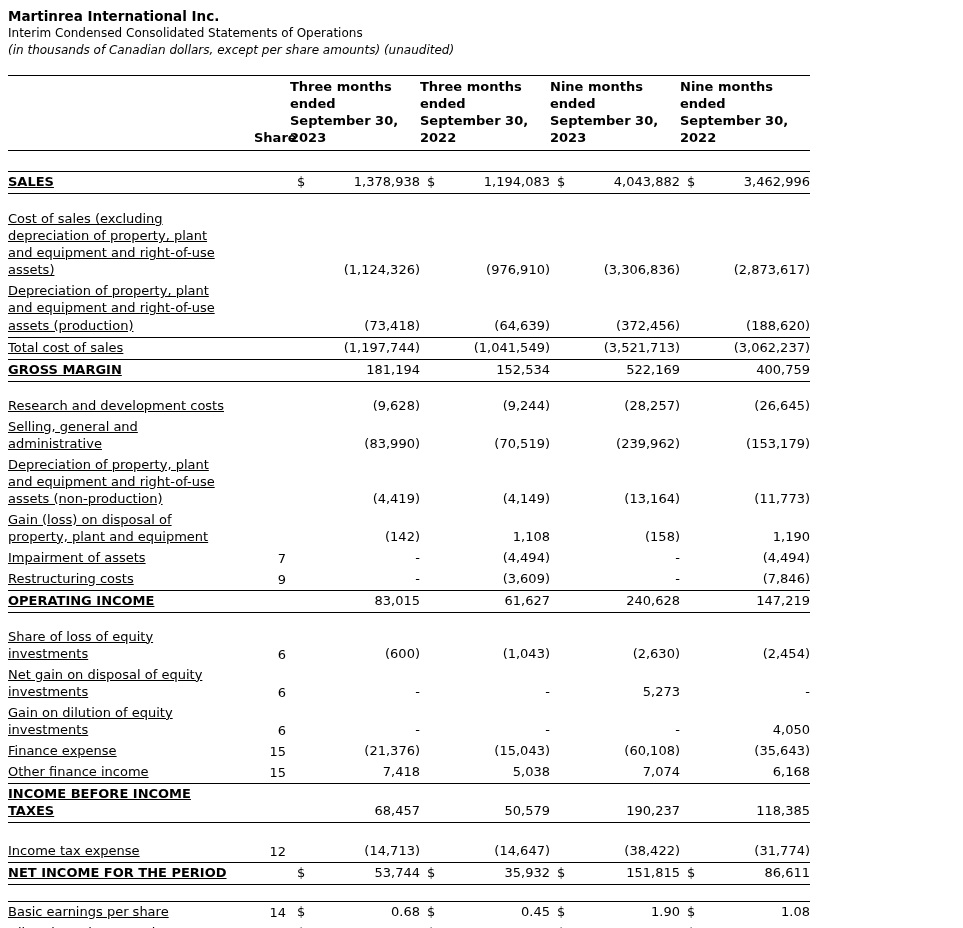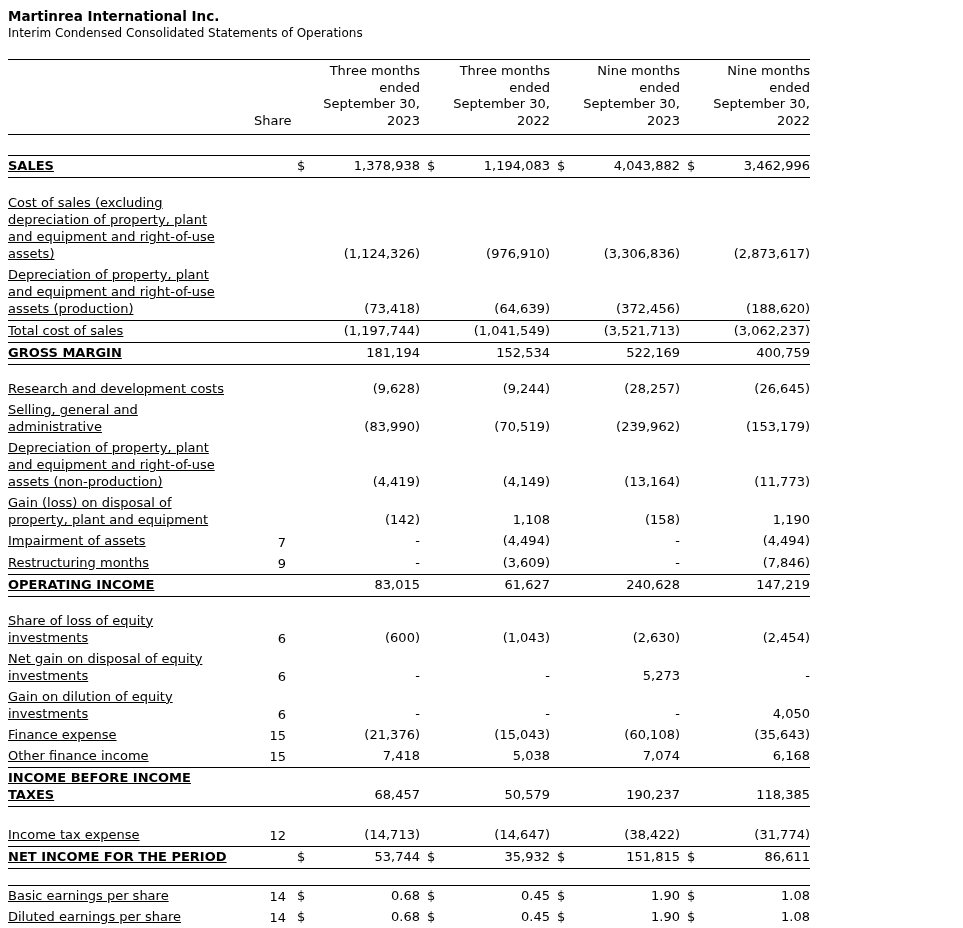--- a/index.html
+++ b/index.html
@@ -41,22 +41,22 @@
   col.c-label { width: 246px; }
   col.c-note  { width: 36px; }
   col.c-val   { width: 130px; }
 
   th, td {
     padding: 0;
     vertical-align: bottom;
     font-size: 13px;
   }
   thead th {
-    font-weight: normal;
-    text-align: right;
+    font-weight: bold;
+    text-align: left;
     white-space: pre-line;
     line-height: 1.3;
     padding: 3px 0 4px 0;
     border-top: 1.5px solid #000;
     border-bottom: 1.5px solid #000;
   }
   thead th.h-note { padding-right: 4px; }
   td.label {
     text-align: left;
     white-space: pre-line;
@@ -78,20 +78,21 @@
   tr.topline td { border-top: 1.5px solid #000; }
   tr.botline td { border-bottom: 1.5px solid #000; }
   tr.spacer td { padding: 0; }
 </style>
 </head>
 <body>
 
 <div class="page">
   <div class="doc-title">Martinrea International Inc.</div>
   <div class="doc-subtitle">Interim Condensed Consolidated Statements of Operations</div>
+  <div class="doc-note">(in thousands of Canadian dollars, except per share amounts) (unaudited)</div>
 
   <table class="statement">
     <colgroup>
       <col class="c-label">
       <col class="c-note">
       <col class="c-val">
       <col class="c-val">
       <col class="c-val">
       <col class="c-val">
     </colgroup>
@@ -410,21 +411,21 @@
             </div>
           </td>
           <td class="val">
             <div class="cellflex">
               <span></span>
               <span>(4,494)</span>
             </div>
           </td>
         </tr>
         <tr class="botline">
-          <td class="label">Restructuring months</td>
+          <td class="label">Restructuring costs</td>
           <td class="note">9</td>
           <td class="val">
             <div class="cellflex">
               <span></span>
               <span>-</span>
             </div>
           </td>
           <td class="val">
             <div class="cellflex">
               <span></span>

